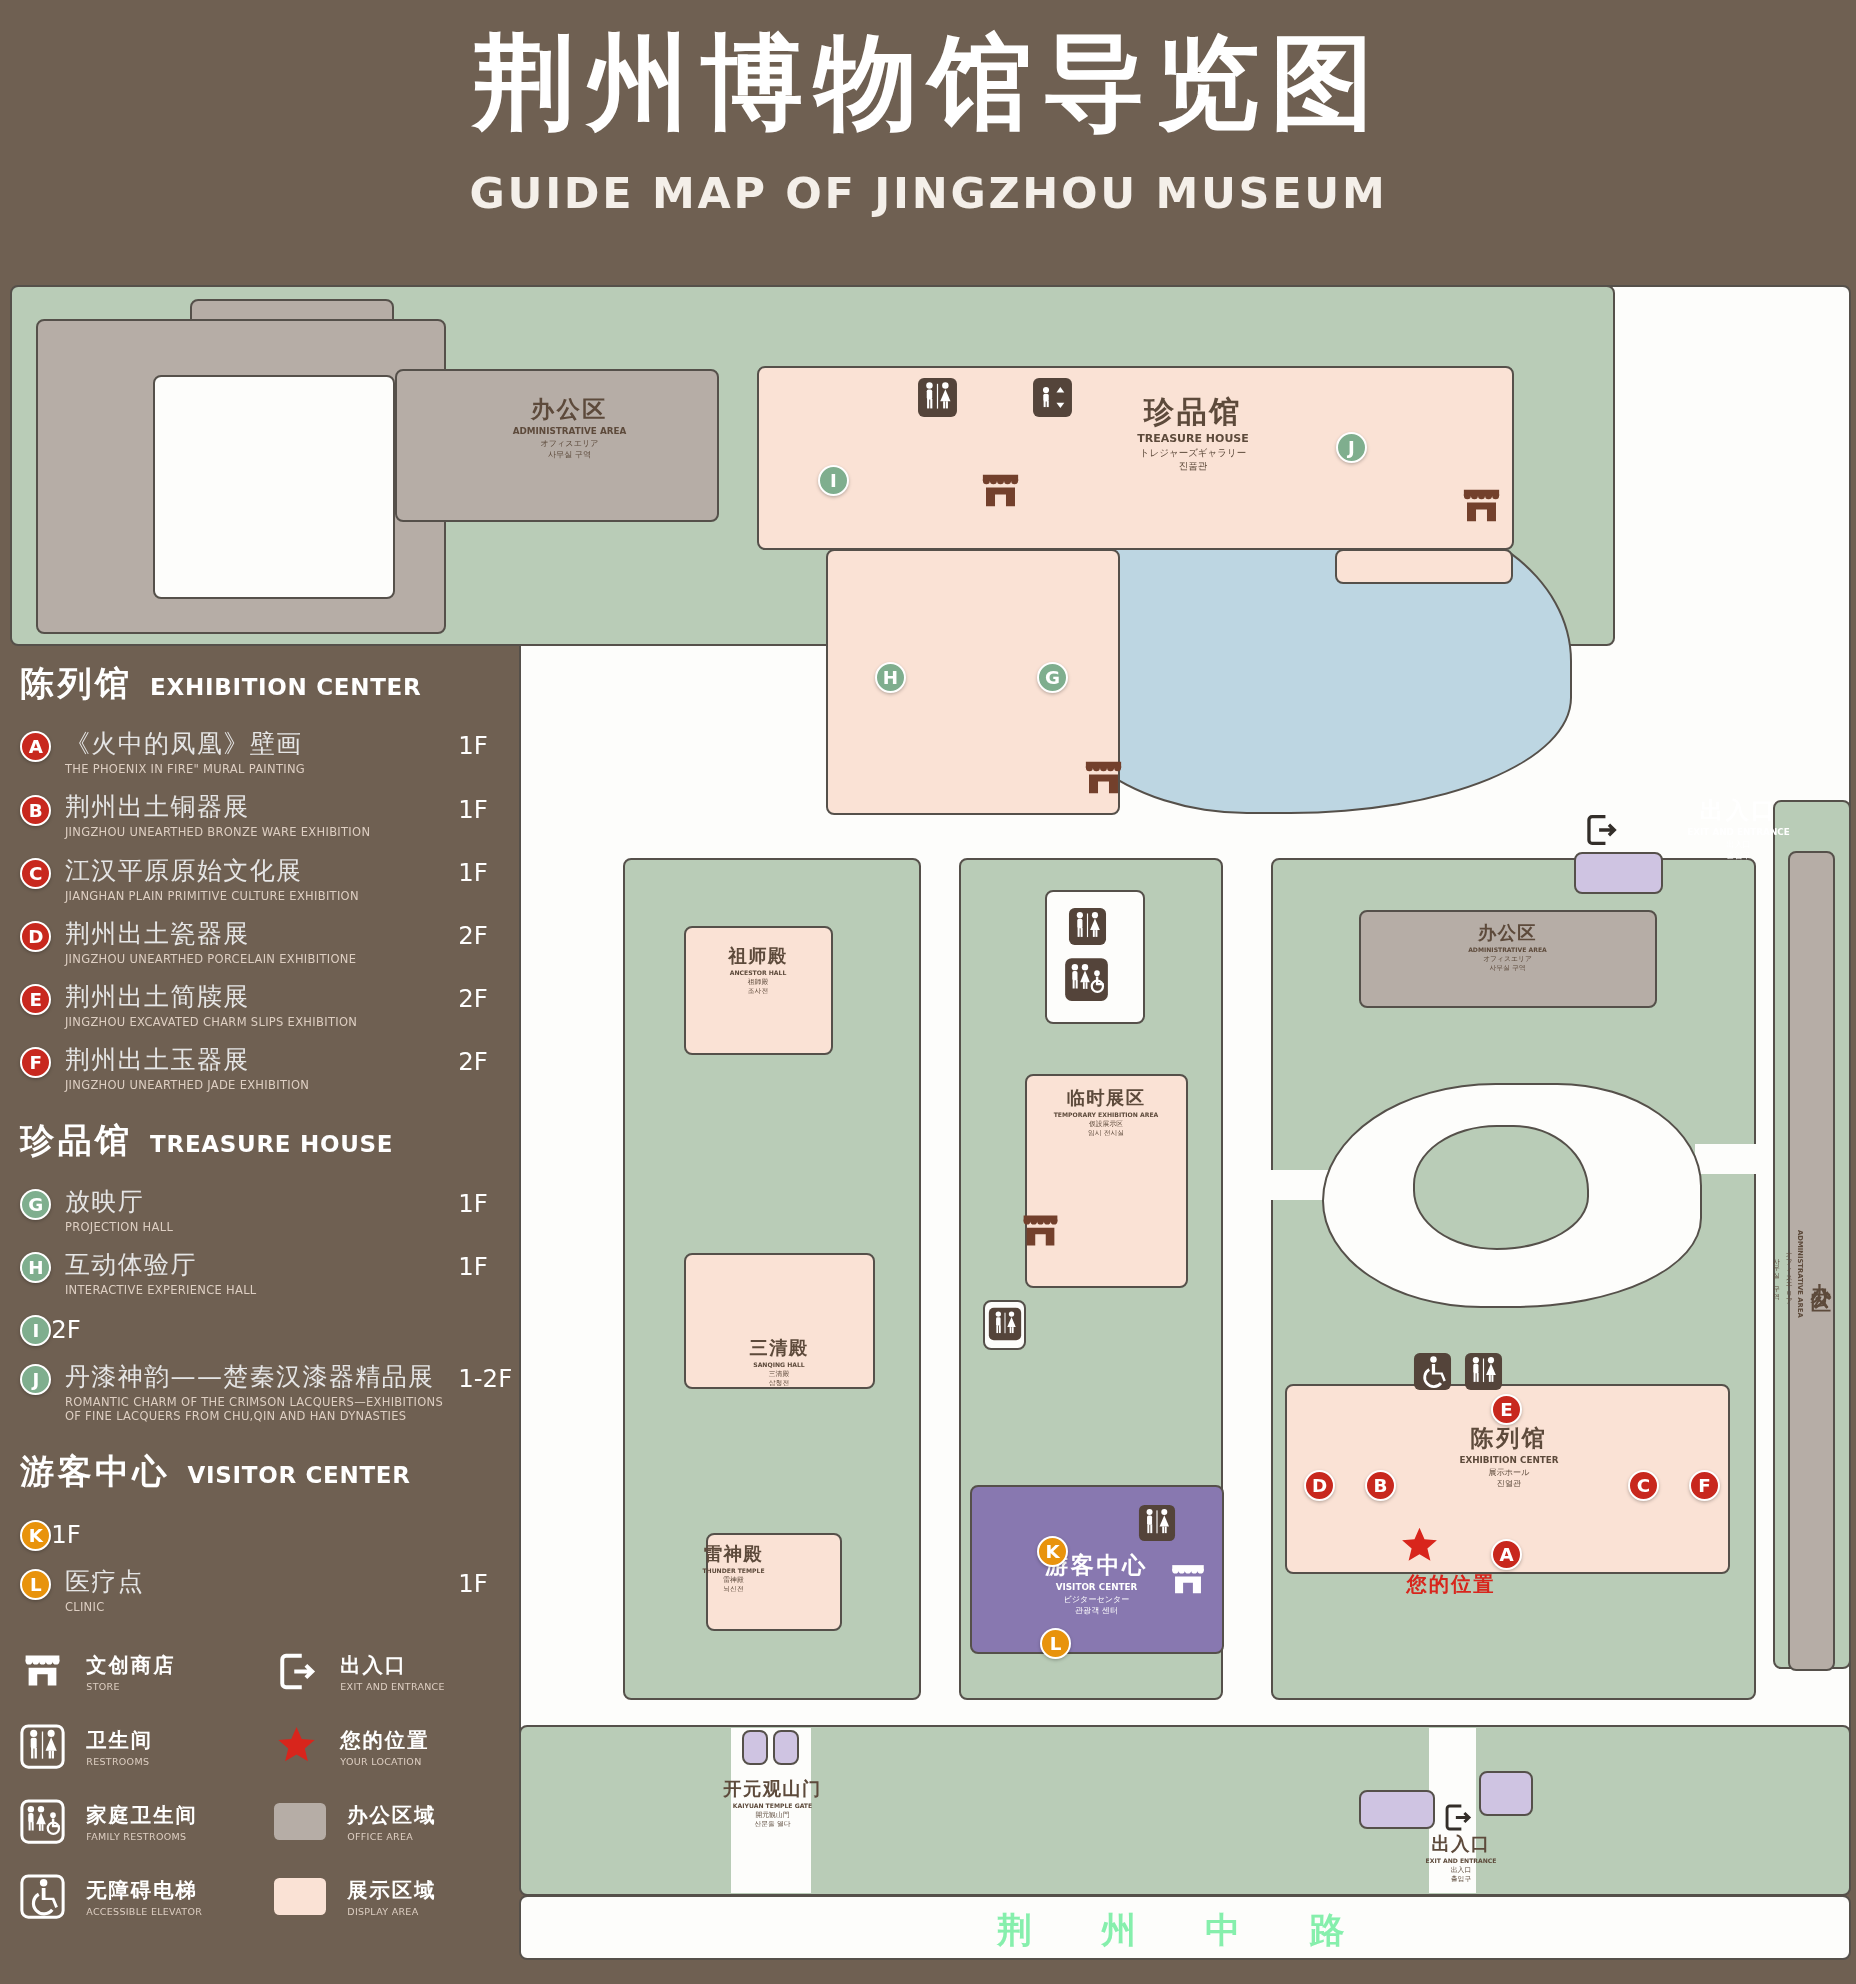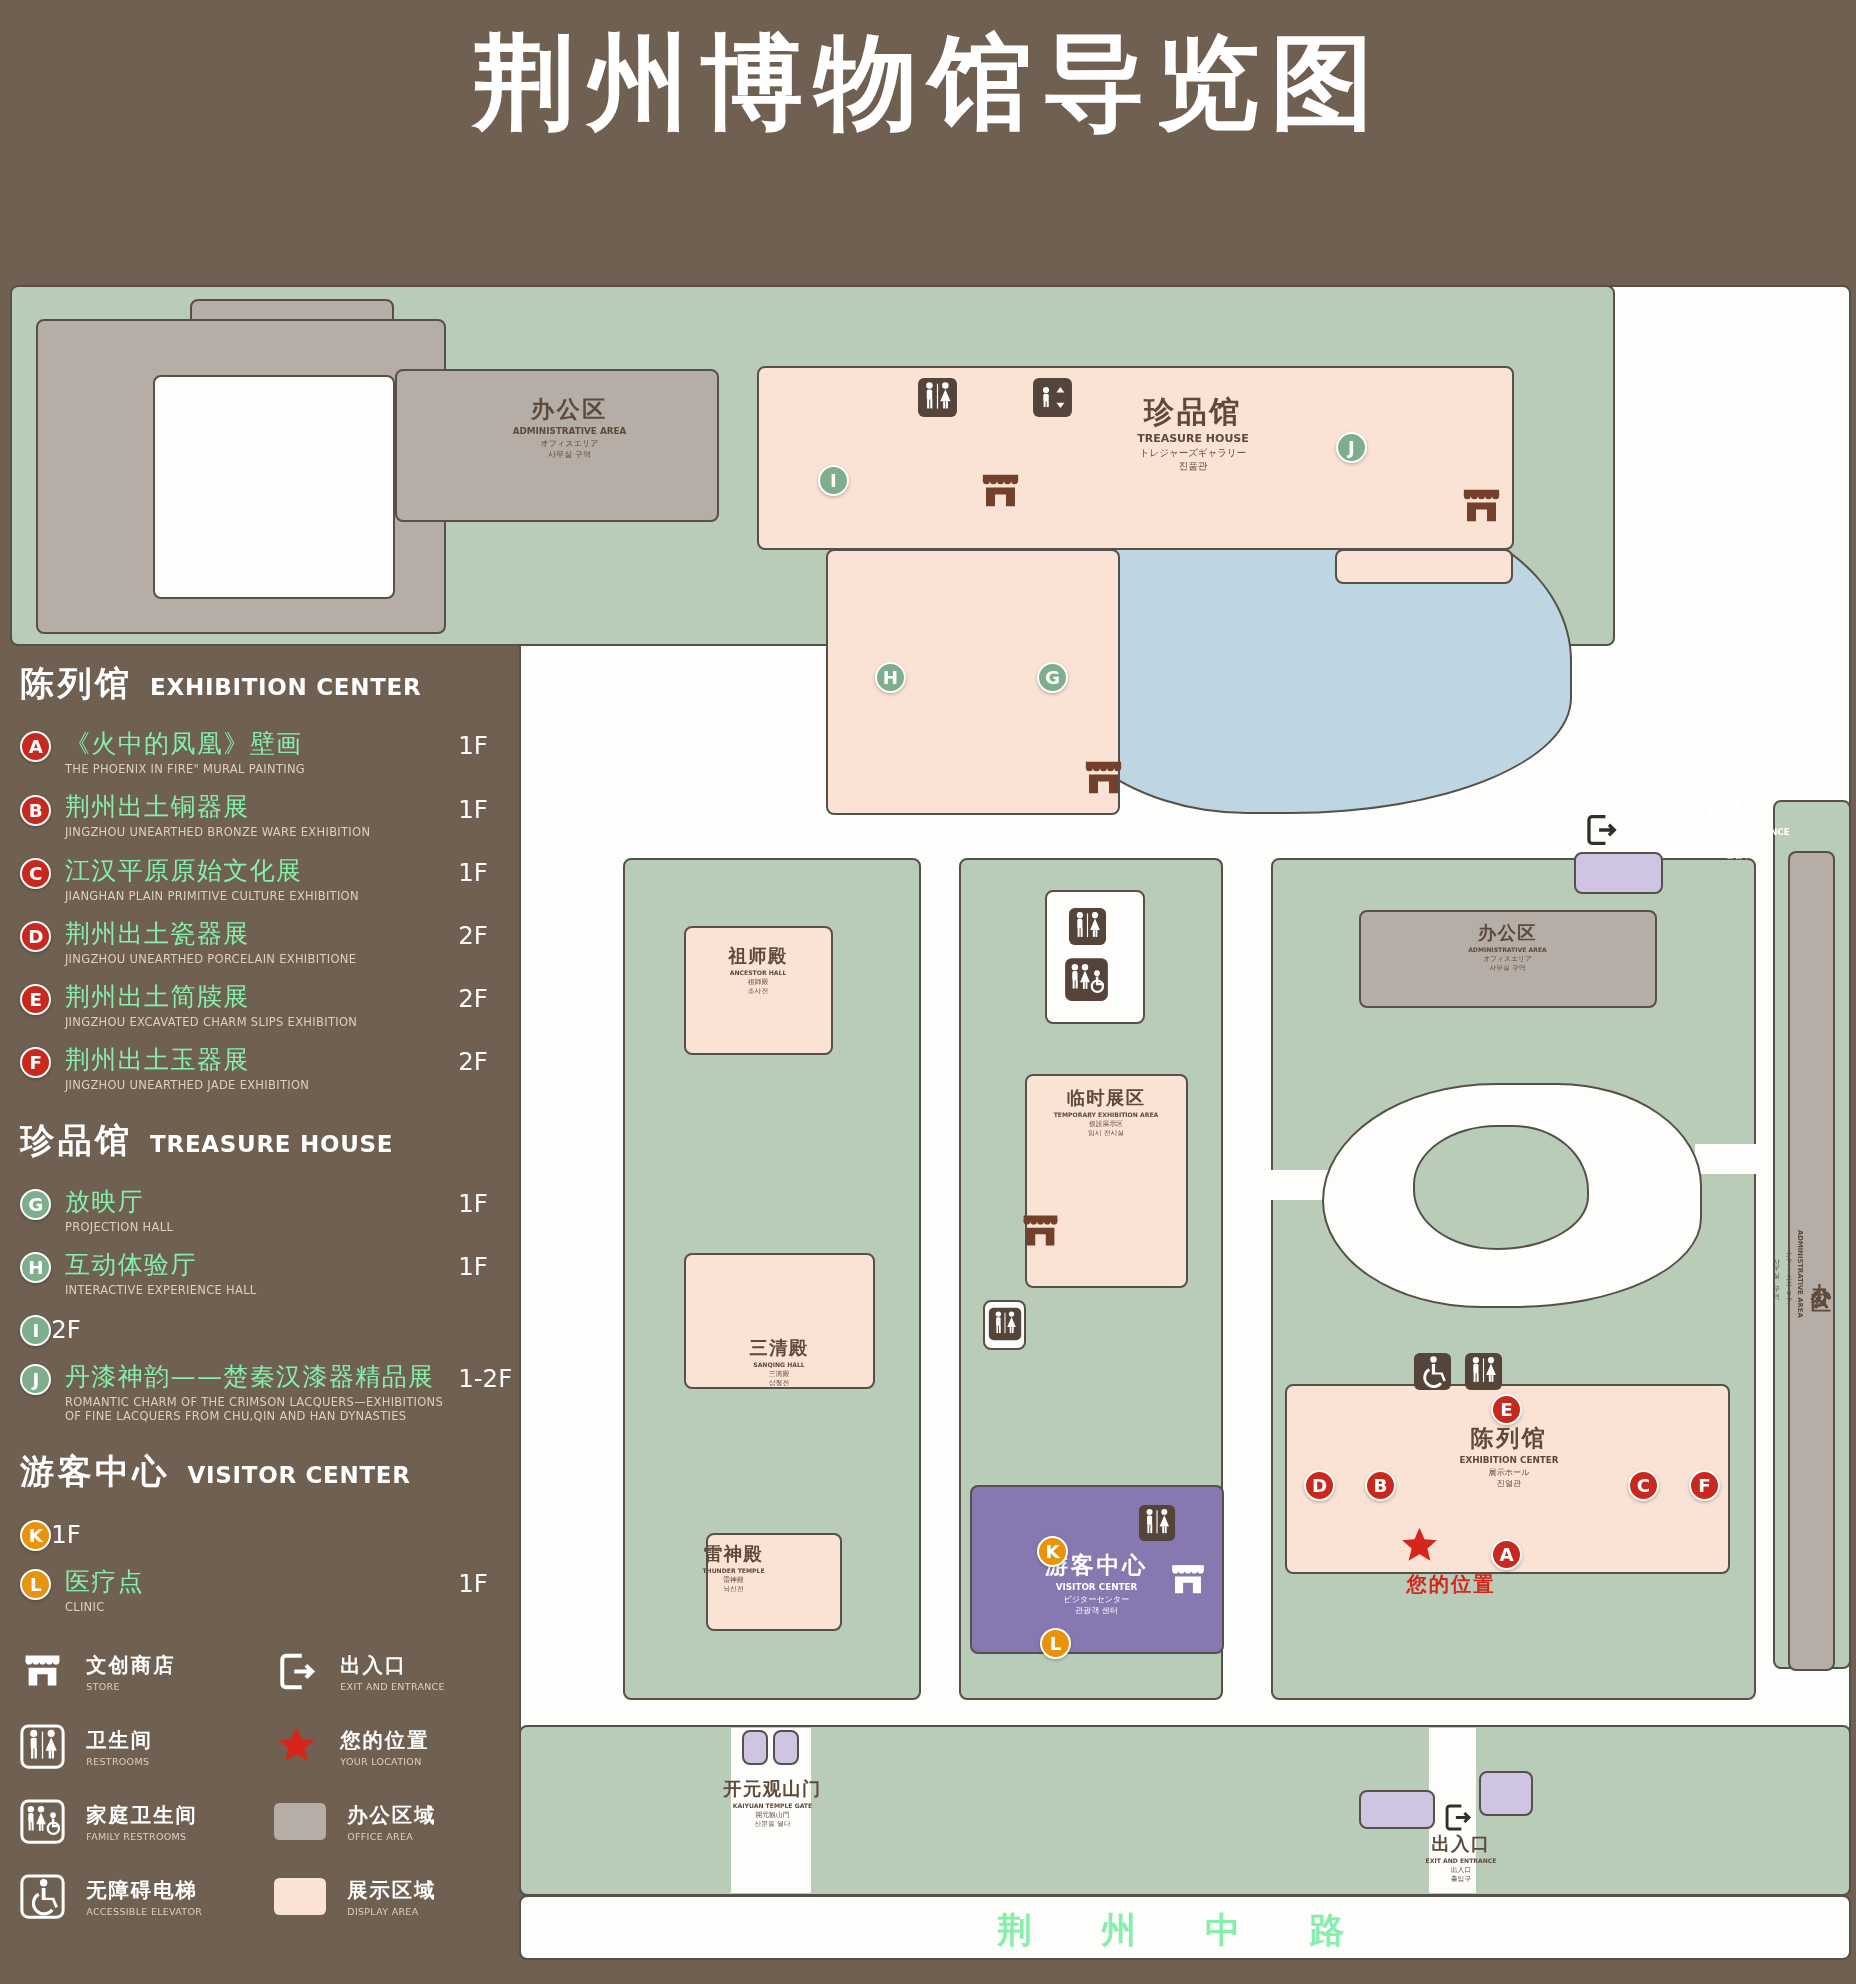--- a/index.html
+++ b/index.html
@@ -55,35 +55,36 @@
   .loc-text{position:absolute;color:#d8251c;font-weight:bold;font-size:20.3px;text-align:center;letter-spacing:2px}
   .road-label{position:absolute;text-align:center;font-size:35px;font-weight:bold;letter-spacing:28.5px;color:#86efac}
   
   .legend{position:absolute;left:20.3px;top:661px;width:502px}
   .lsec{display:flex;align-items:baseline;gap:17.6px;margin:26px 0 20.3px}
   .lsec .scn{font-size:34px;font-weight:bold;color:#fff;letter-spacing:3.4px}
   .lsec .sen{font-size:23px;font-weight:bold;color:#fff;letter-spacing:0.7px}
   .lrow{display:flex;align-items:flex-start;margin-bottom:14.2px}
   .mkl{flex:0 0 31px;margin-top:4.1px}
   .ltxt{flex:1;margin-left:13.6px;min-width:0}
-  .lcn{font-size:25px;color:#86efac;letter-spacing:1.4px}
+  .lcn{font-size:25px;color:#e5e5e5;letter-spacing:1.4px}
   .len{font-size:11.5px;color:#decfc3;margin-top:2px;letter-spacing:0.3px}
   .lfloor{flex:0 0 64px;font-size:24.4px;color:#fff;margin-top:4.1px;text-align:left}
   .igrid{display:grid;grid-template-columns:254px 1fr;row-gap:30px;margin-top:35px}
   .iitem{display:flex;align-items:center;gap:21px}
   .ibox{width:45px;height:45px;flex:0 0 45px;display:block}
   .swatch{width:52px;height:37px;border-radius:5.4px;flex:0 0 52px}
   .icn{font-size:20.3px;font-weight:bold;color:#fff;letter-spacing:2px}
   .ien{font-size:9.5px;color:#decfc3;margin-top:2px;letter-spacing:0.3px}
 </style>
 </head>
 <body>
 
 <div class="header">
   <div class="title">荆州博物馆导览图</div>
+  <div class="subtitle">GUIDE MAP OF JINGZHOU MUSEUM</div>
 </div>
 
 <div>
 
   <div class="blk white" style="left:519px;top:285px;width:1332px;height:1610px"></div>
   <div class="blk green" style="left:10.2px;top:285px;width:1605px;height:361px"></div>
   <div class="blk green" style="left:623px;top:858px;width:298px;height:842px"></div>
   <div class="blk green" style="left:959px;top:858px;width:264px;height:842px"></div>
   <div class="blk green" style="left:1271px;top:858px;width:485px;height:842px"></div>
   <div class="blk green" style="left:1773px;top:800px;width:78px;height:869px"></div>

